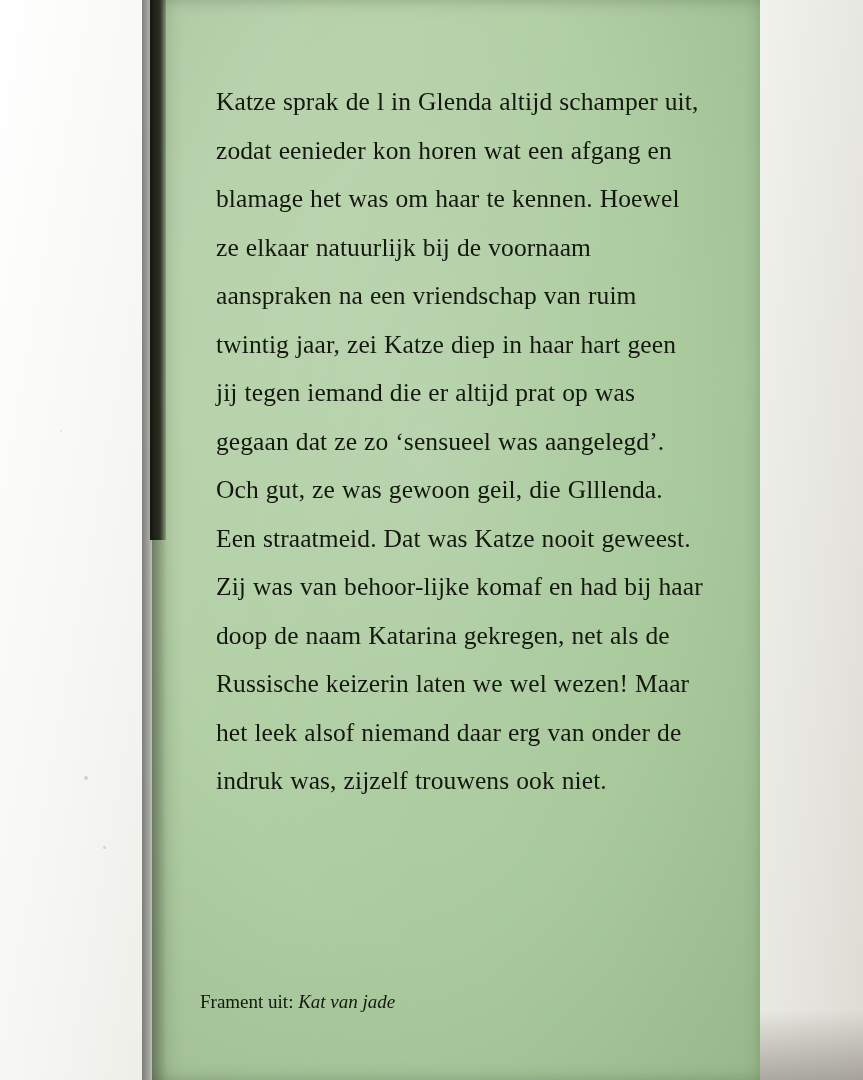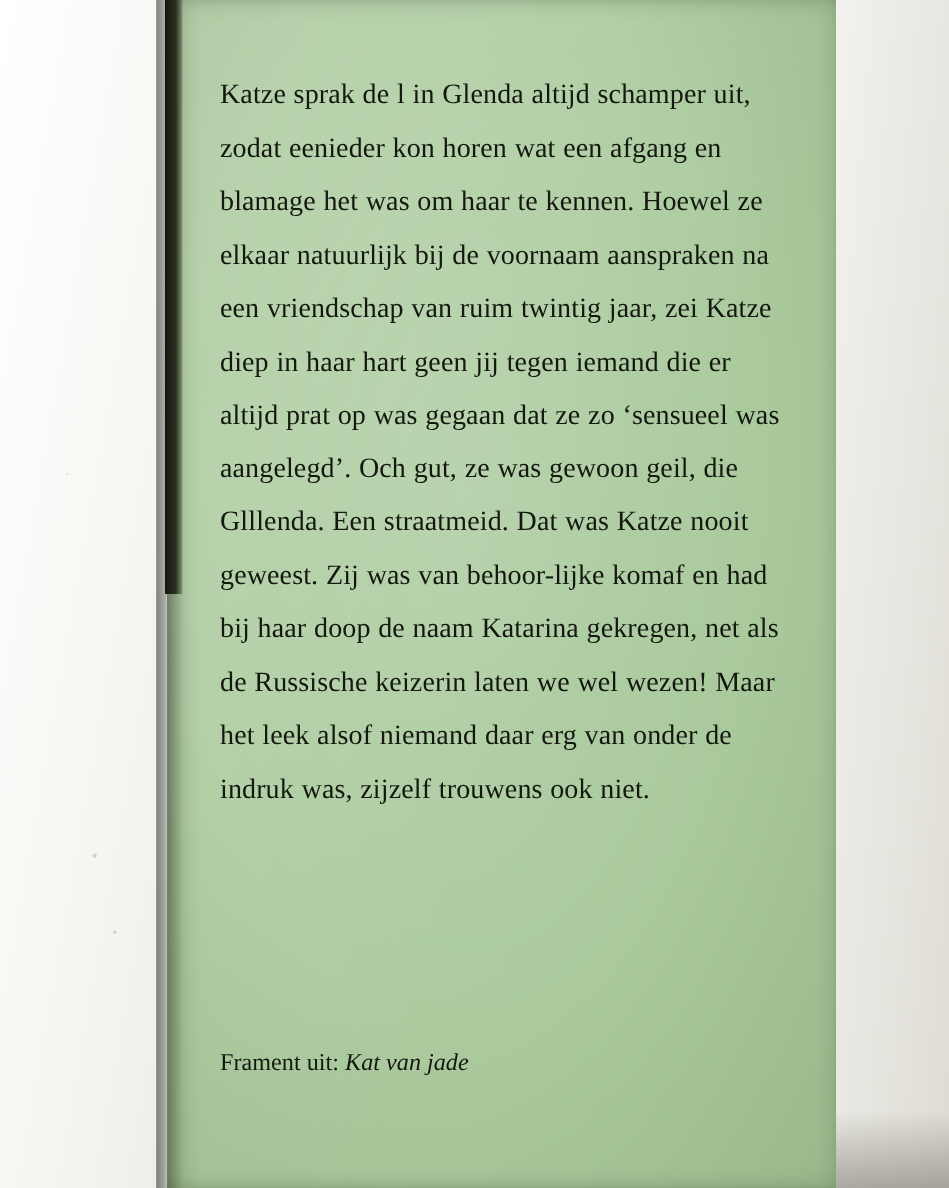--- a/index.html
+++ b/index.html
@@ -69,32 +69,32 @@
     left: 48px;
     top: 62px;
     width: 520px;
     color: #15180f;
     font-size: 25.5px;
     line-height: 48.5px;
     letter-spacing: 0.1px;
     word-spacing: 0.5px;
   }
   .text-body p {
-    margin: 0;
+    margin: 16px;
   }
   .text-body p.para-break {
     margin-top: 0;
   }
   .attribution {
     position: absolute;
     left: 48px;
-    top: 949px;
+    top: 985px;
     width: 520px;
     color: #15180f;
-    font-size: 22px;
+    font-size: 19px;
     line-height: 34px;
   }
   .attribution .work-title {
     font-style: italic;
   }
   
   .speck {
     position: absolute;
     background: #b9b7ad;
     border-radius: 50%;

